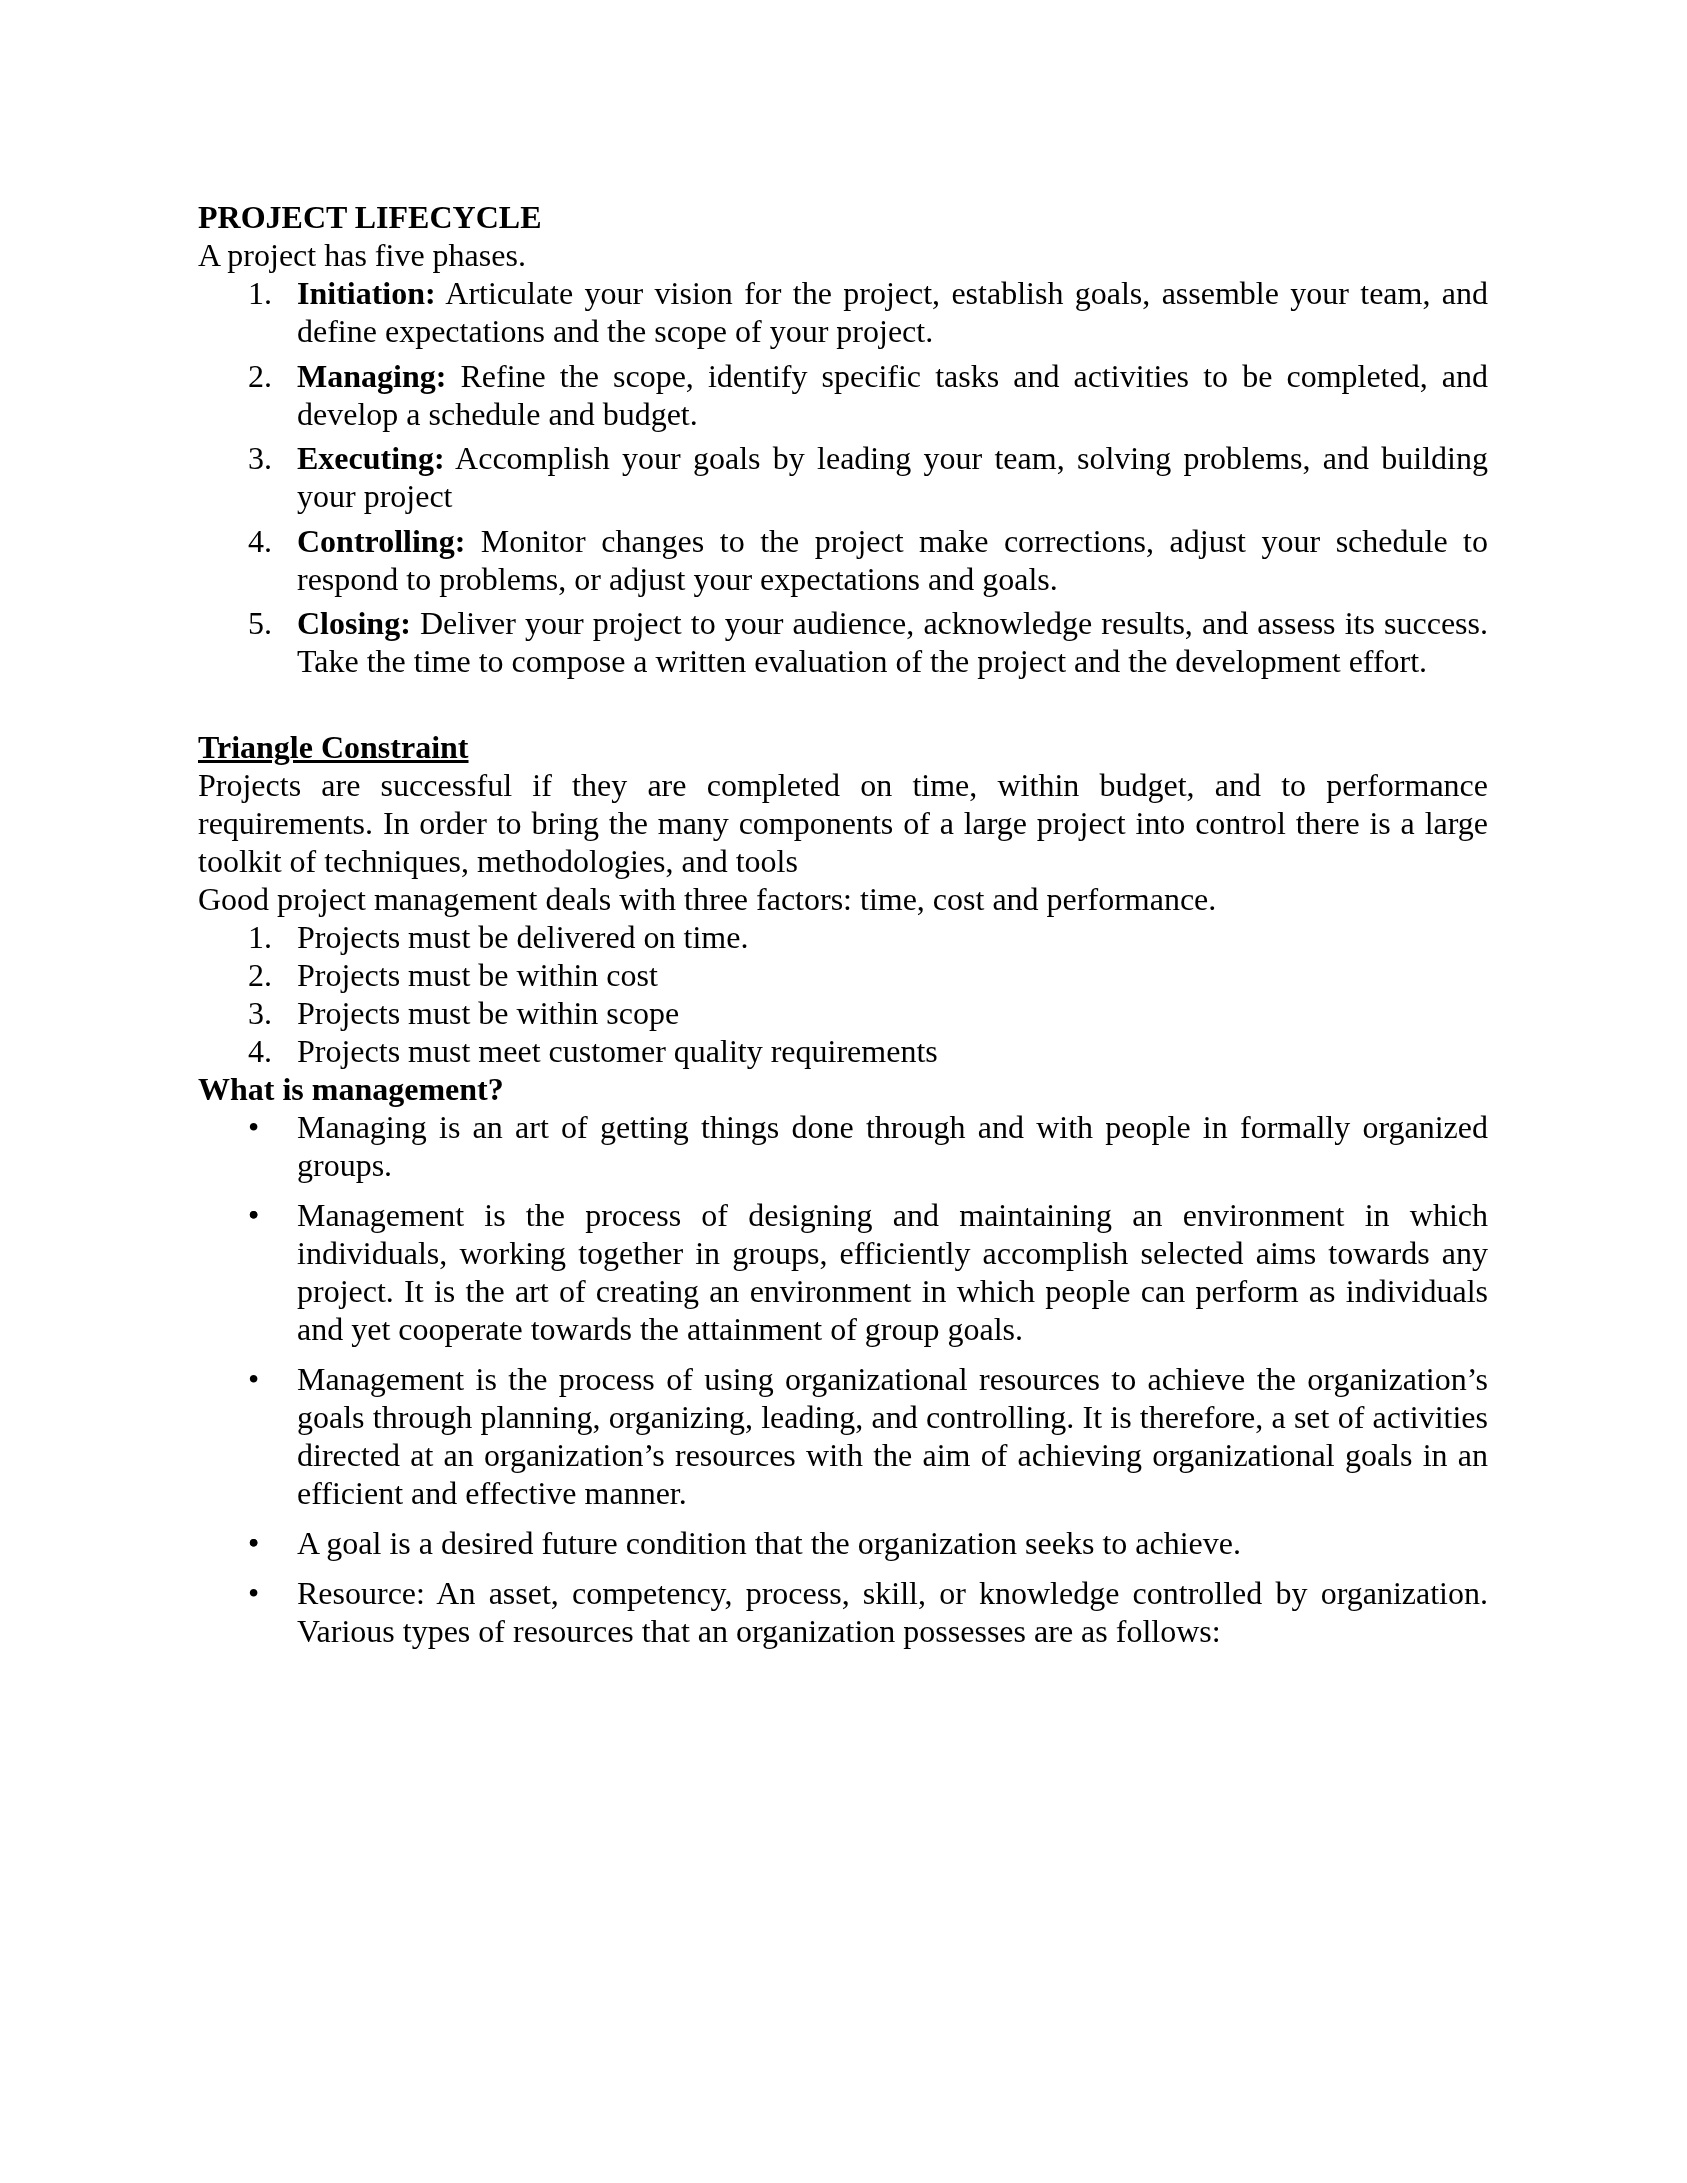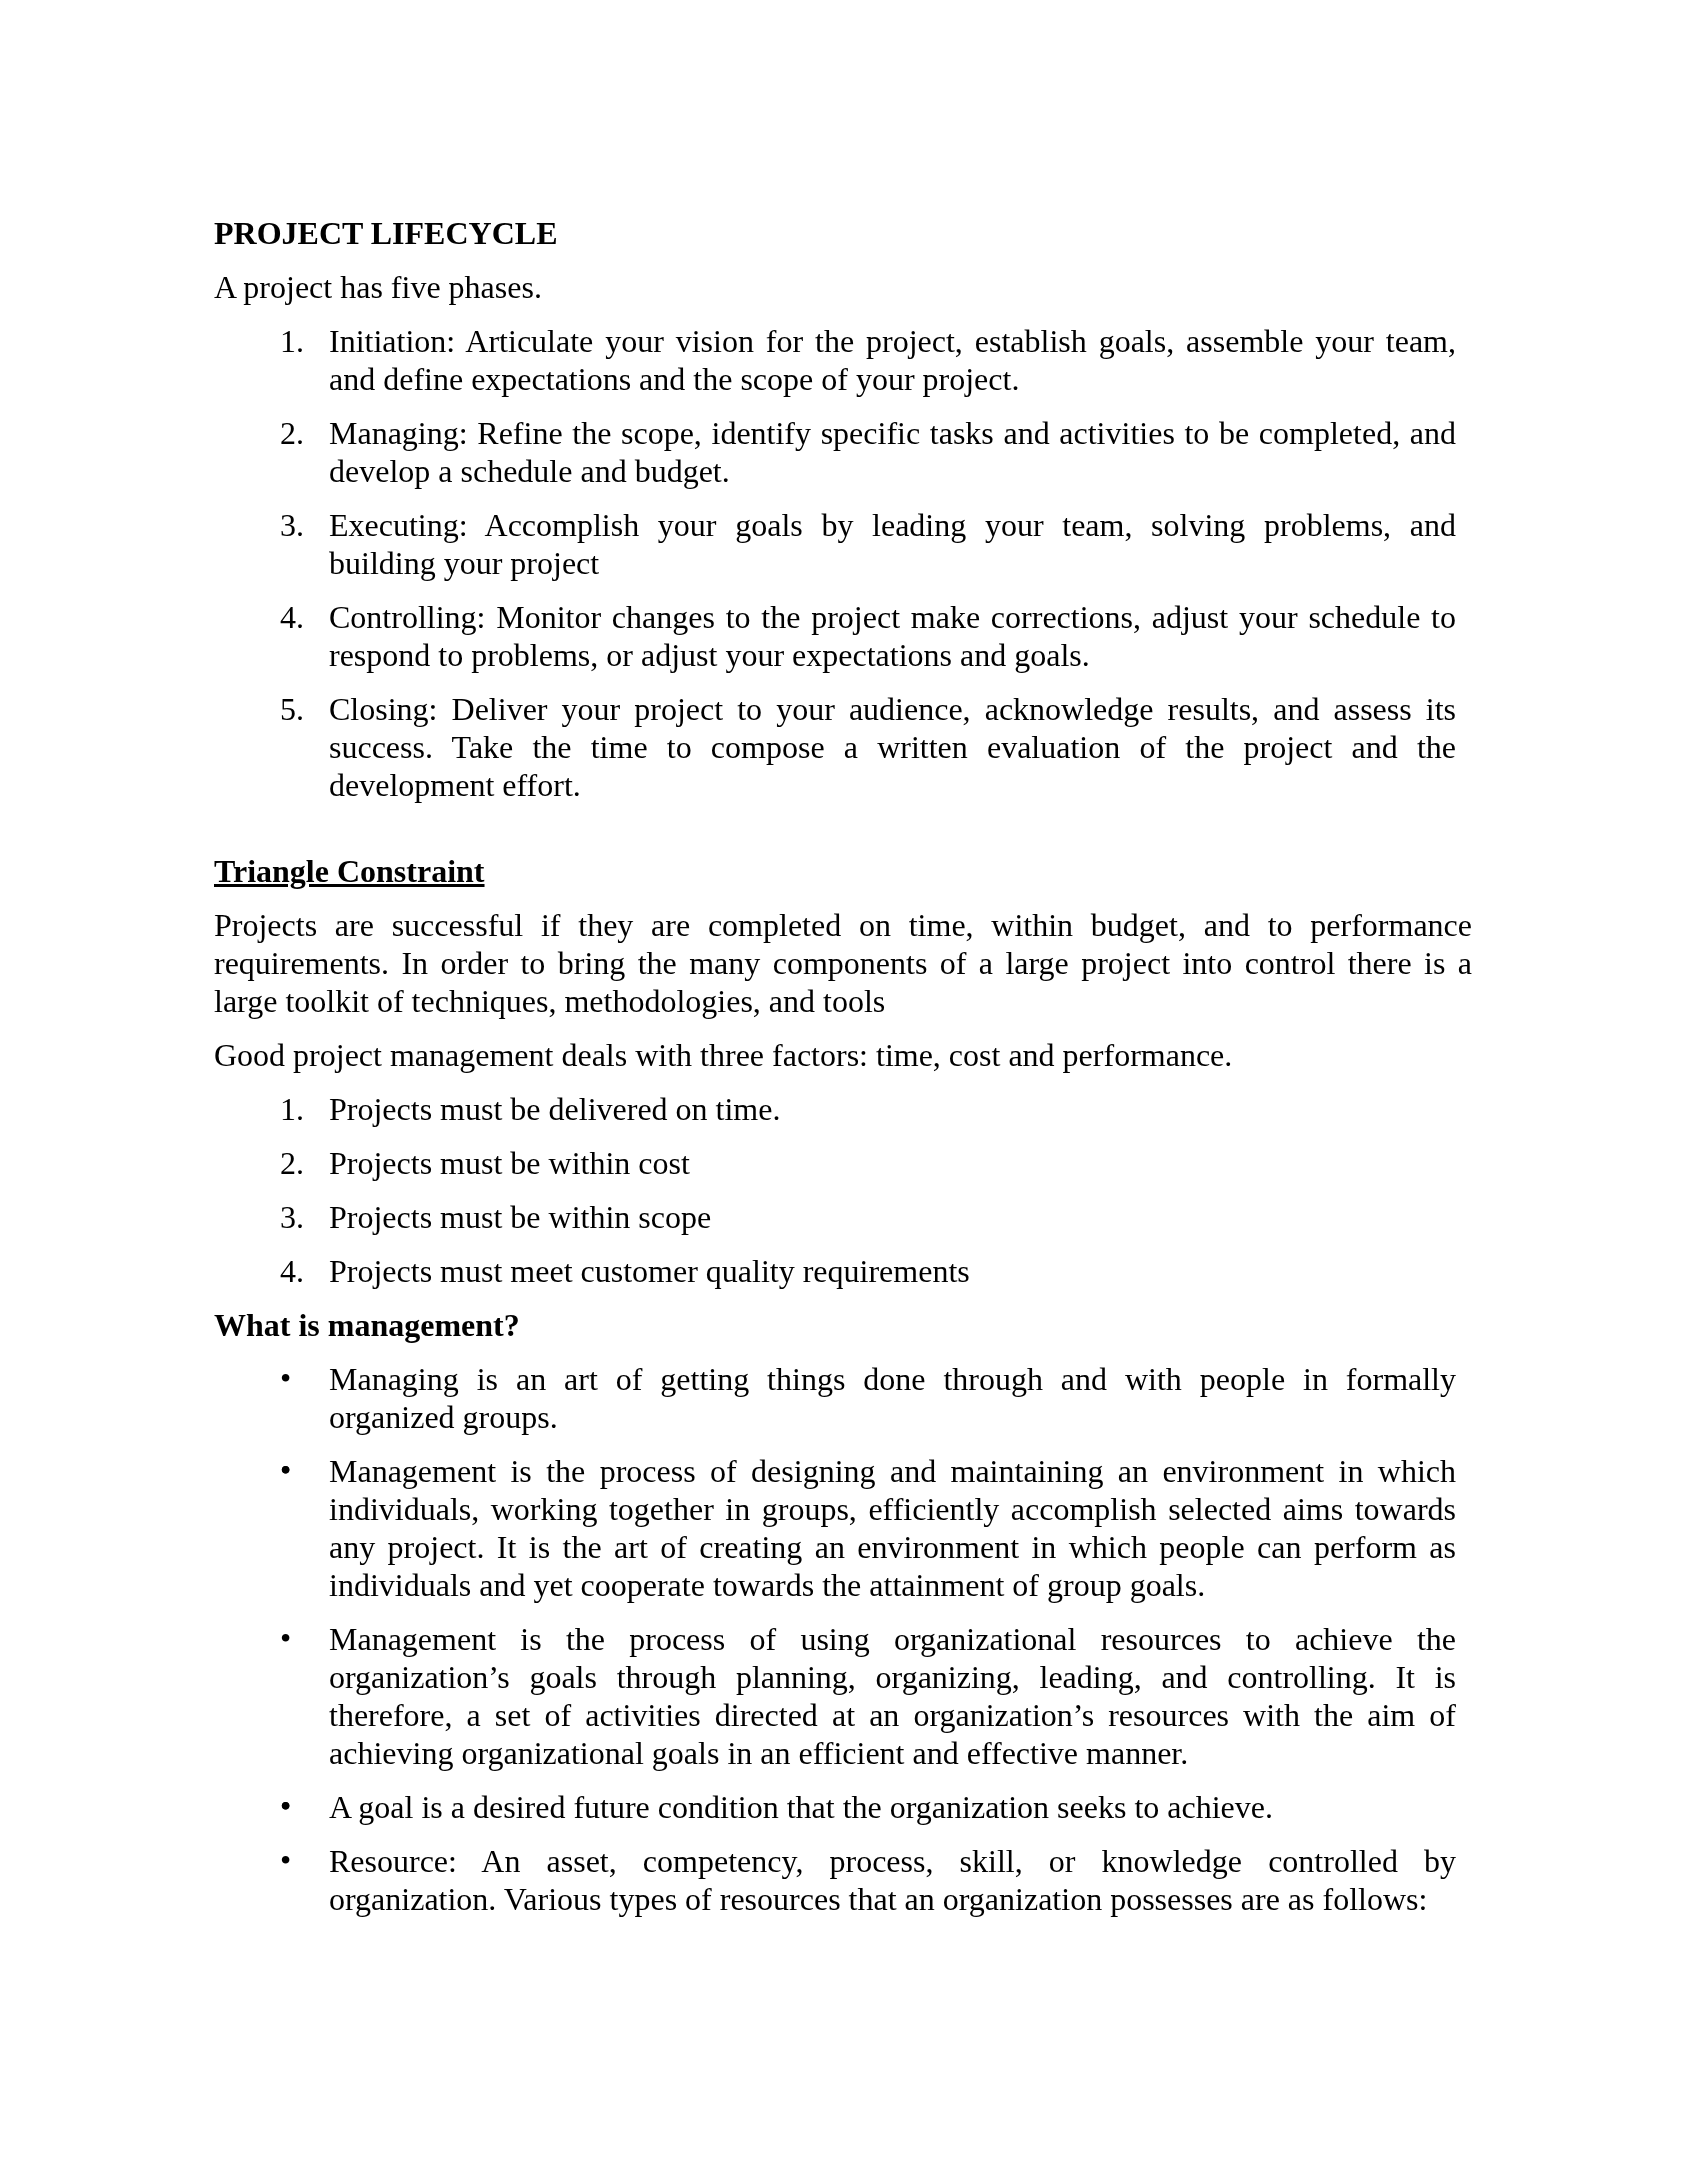--- a/index.html
+++ b/index.html
@@ -14,21 +14,21 @@
     position: absolute;
     left: 198px;
     top: 198px;
     width: 1290px;
     font-family: "Liberation Serif", "DejaVu Serif", serif;
     font-size: 32px;
     line-height: 38px;
     color: #000000;
     text-align: justify;
   }
-  h1, h2, h3, p, ol, ul, li { margin: 16px; padding: 0; }
+  h1, h2, h3, p, ol, ul, li { margin: 0; padding: 0; }
   h1, h2, h3 {
     font-size: 32px;
     font-weight: bold;
     text-align: left;
   }
   .section-gap { margin-top: 48px; text-decoration: underline; }
   ol, ul { list-style: none; }
   li {
     position: relative;
     padding-left: 99px;
@@ -39,21 +39,21 @@
     top: 0;
   }
   .bullet-marker {
     position: absolute;
     left: 50px;
     top: -0.7px;
   }
   ol.phases > li { margin-bottom: 6.6px; }
   ol.constraints > li { margin-bottom: 0; }
   ul.bullets > li { margin-bottom: 12px; }
-  .lead { font-weight: normal; }
+  .lead { font-weight: bold; }
 </style>
 </head>
 <body>
 
 <div class="page">
   <div class="content">
 
     <h1>PROJECT LIFECYCLE</h1>
     <p>A project has five phases.</p>
 

